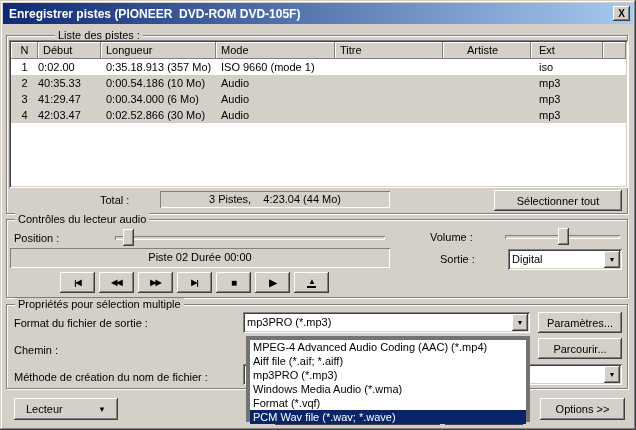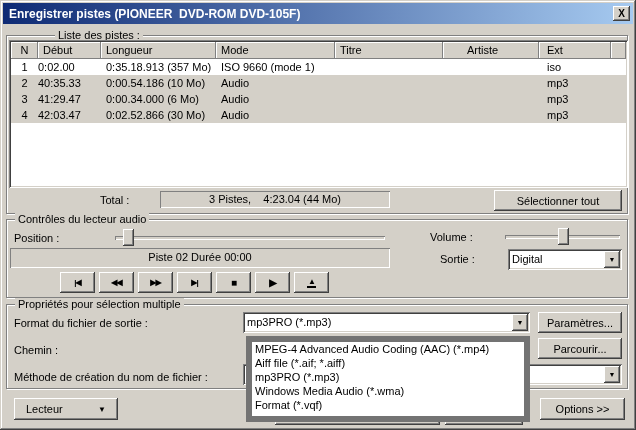--- a/index.html
+++ b/index.html
@@ -36,35 +36,35 @@
          box-shadow: inset -1px -1px 0 #808080, inset 1px 1px 0 #fff;white-space:nowrap;overflow:hidden;}
   .hfill{flex:1;background:#d4d0c8;box-shadow: inset -1px -1px 0 #808080, inset 1px 1px 0 #fff;}
   .lv-row{display:flex;height:16px;line-height:16px;}
   .lv-row.selected{background:#d4d0c8;}
   .cell{flex:none;box-sizing:border-box;padding-left:5px;white-space:nowrap;overflow:hidden;}
   .c-n{width:27px;text-align:center;padding-left:0;}
   .c-debut{width:63px;padding:0 5px 0 0;}
   .c-longueur{width:115px;}
   .c-mode{width:119px;}
   .c-titre{width:108px;}
-  .c-artiste{width:96px;padding-left:24px;}
+  .c-artiste{width:88px;padding-left:24px;}
   .c-ext{width:72px;padding-left:8px;}
   .field{background:#d4d0c8;text-align:center;white-space:pre;}
   .combo{background:#fff;}
   .combo .val{position:absolute;left:4px;top:0;bottom:0;line-height:20px;white-space:nowrap;}
   .combo-arrow{position:absolute;right:2px;top:2px;bottom:2px;width:16px;font-size:7px;}
   .track{background:#d4d0c8;height:4px;box-shadow: inset 1px 1px 0 #808080, inset -1px -1px 0 #fff;}
   .thumb{width:11px;background:#d4d0c8;
          box-shadow: inset -1px -1px 0 #404040, inset 1px 1px 0 #fff, inset -2px -2px 0 #808080;}
   .tbtn{width:35px;height:21px;font-size:8px;letter-spacing:-1px;font-weight:bold;}
   .tbtn .glyph{line-height:10px;}
   .tbtn.eject{flex-direction:column;}
   .tbtn.eject .glyph{line-height:7px;font-size:8px;}
   .ejbar{width:9px;height:2px;background:#000;margin-top:1px;}
-  .dd-list{background:#fff;border:6px solid #737373;z-index:20;}
+  .dd-list{background:#fff;border:4px solid #737373;z-index:20;}
   .dd-item{height:14px;line-height:14px;padding-left:3px;white-space:nowrap;overflow:hidden;}
   .dd-item.hl{background:#0a246a;color:#fff;}
   .lbl{white-space:nowrap;}
   .r{text-align:left;}
 </style>
 </head>
 <body>
 
 <div class="dialog">
 
@@ -200,15 +200,16 @@
     <span style="font-size:8px;">▼</span>
   </button>
   <button class="a btn" style="left:540px;top:398px;width:85px;height:22px;">Options &gt;&gt;</button>
 
   <div class="a dd-list" style="left:246px;top:336px;width:284px;height:86px;">
     <div class="dd-item">MPEG-4 Advanced Audio Coding (AAC) (*.mp4)</div>
     <div class="dd-item">Aiff file (*.aif; *.aiff)</div>
     <div class="dd-item">mp3PRO (*.mp3)</div>
     <div class="dd-item">Windows Media Audio (*.wma)</div>
     <div class="dd-item">Format (*.vqf)</div>
+    <div class="dd-item hl">PCM Wav file (*.wav; *.wave)</div>
   </div>
 
 </div>
 
 </body></html>

